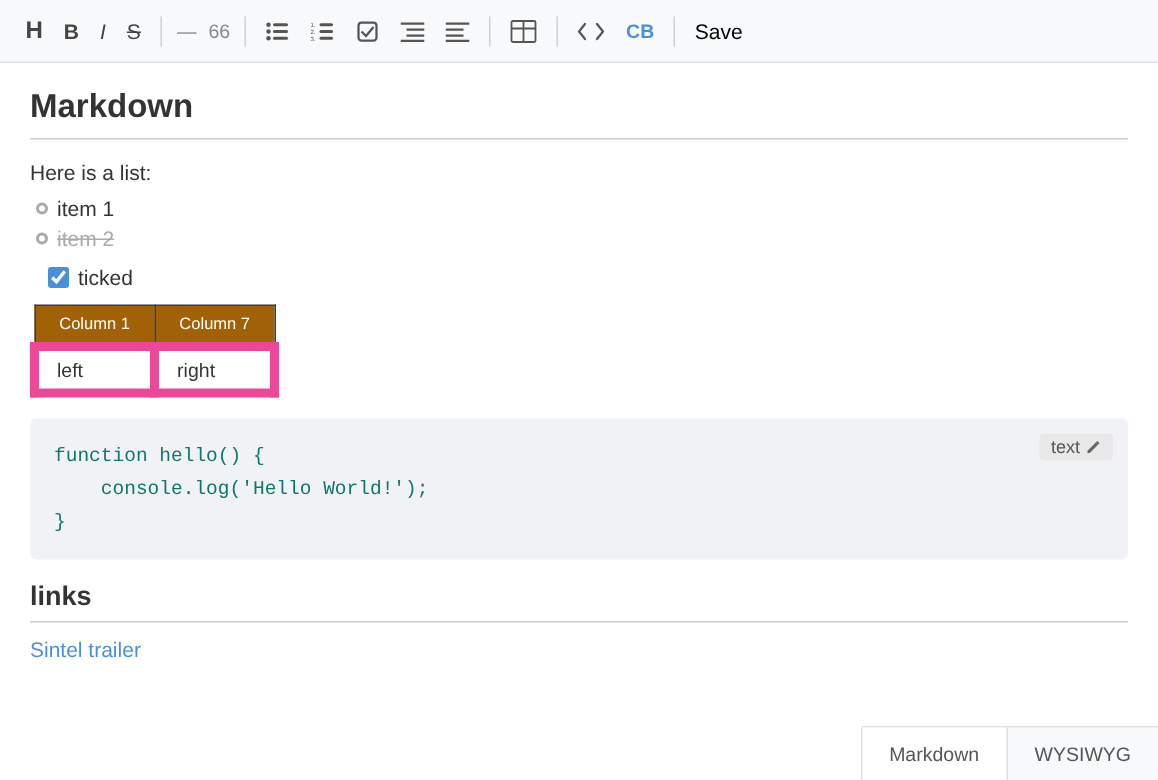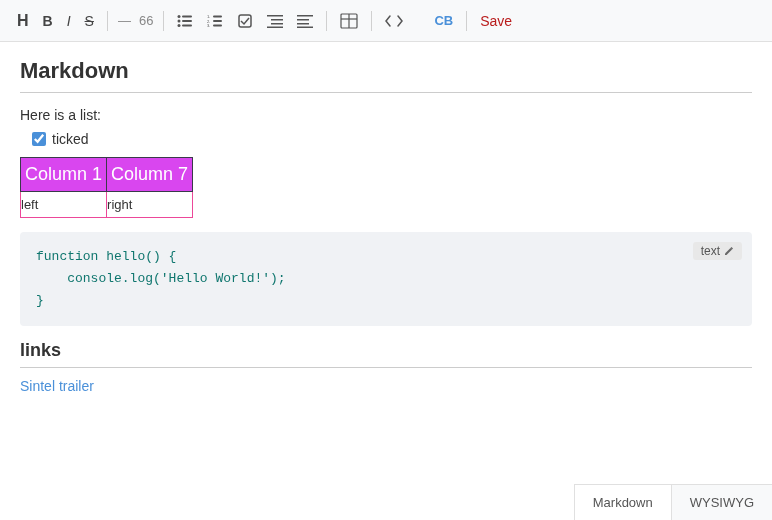--- a/index.html
+++ b/index.html
@@ -38,22 +38,22 @@
     .toolbar-divider {
       width: 1px;
       height: 20px;
       background: #d0d0d0;
       margin: 0 4px;
     }
     .toolbar-btn-h { font-weight: bold; font-size: 16px; }
     .toolbar-btn-b { font-weight: bold; }
     .toolbar-btn-i { font-style: italic; }
     .toolbar-btn-s { text-decoration: line-through; }
-    .toolbar-btn-cb { font-weight: bold; color: #4a90d9; font-size: 13px; margin-left: 17px; }
-    .toolbar-btn-save { font-size: 14px; color: #b91c1c; font-weight: 400; }
+    .toolbar-btn-cb { font-weight: bold; color: #4a90d9; font-size: 13px; }
+    .toolbar-btn-save { font-size: 14px; color: #000000; font-weight: 400; }
     .toolbar-num { font-size: 13px; color: #888; margin: 0 2px; }
 
     
     .content {
       padding: 16px 20px;
       height: calc(520px - 42px - 36px);
       overflow-y: auto;
     }
 
     h1.page-title {
@@ -105,30 +105,30 @@
       height: 14px;
       accent-color: #4a90d9;
     }
 
     
     .md-table {
       border-collapse: collapse;
       margin-bottom: 14px;
     }
     .md-table th {
-      background: #d946ef;
+      background: #a16207;
       color: #fff;
-      padding: 6px 4px;
+      padding: 6px 16px;
       font-weight: 500;
-      font-size: 18px;
+      font-size: 11px;
       border: 1px solid #3a3a4a;
     }
     .md-table td {
-      padding: 5px 0;
-      border: 1px solid #ec4899;
+      padding: 5px 12px;
+      border: 6px solid #ec4899;
       font-size: 13px;
     }
 
     
     .code-block-wrapper {
       background: #f0f2f5;
       border-radius: 4px;
       padding: 14px 16px;
       margin-bottom: 14px;
       position: relative;
@@ -280,20 +280,30 @@
   <div class="toolbar-divider"></div>
   <button class="toolbar-btn toolbar-btn-save">Save</button>
 </div>
 
 <div class="content">
   <h1 class="page-title">Markdown</h1>
   <hr class="title-divider">
 
   <p class="list-intro">Here is a list:</p>
 
+  <ul class="checklist">
+    <li>
+      <span class="checklist-dot"></span>
+      <span>item 1</span>
+    </li>
+    <li>
+      <span class="checklist-dot"></span>
+      <span class="item-strikethrough">item 2</span>
+    </li>
+  </ul>
 
   <div class="checkbox-item">
     <input type="checkbox" checked="" style="">
     <span>ticked</span>
   </div>
 
   <table class="md-table">
     <thead>
       <tr>
         <th>Column 1</th>

